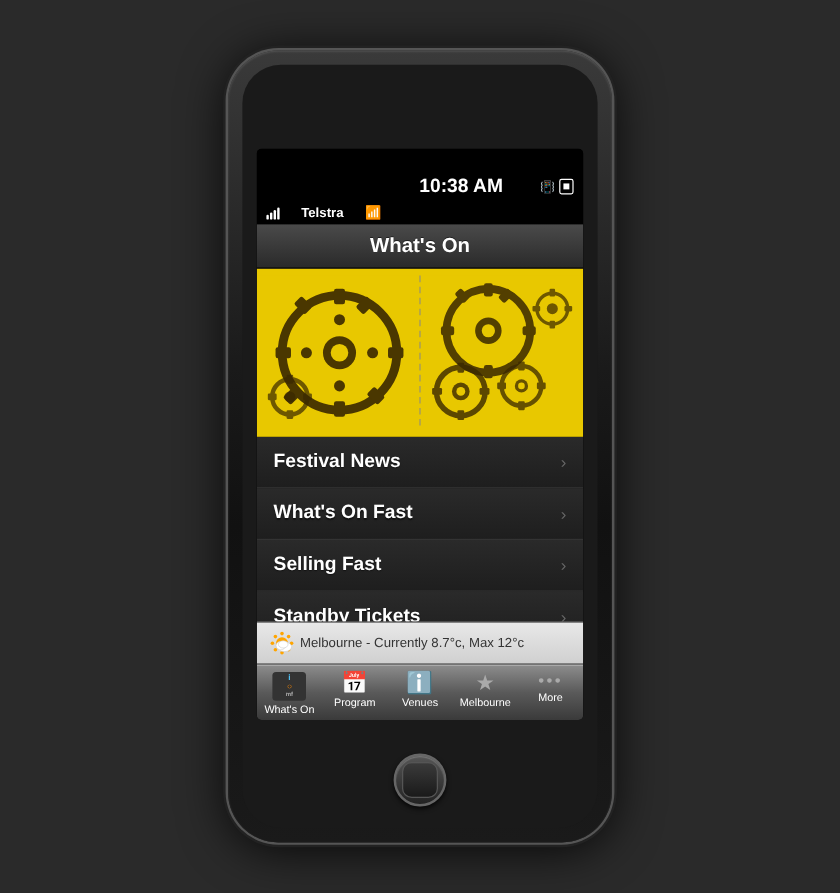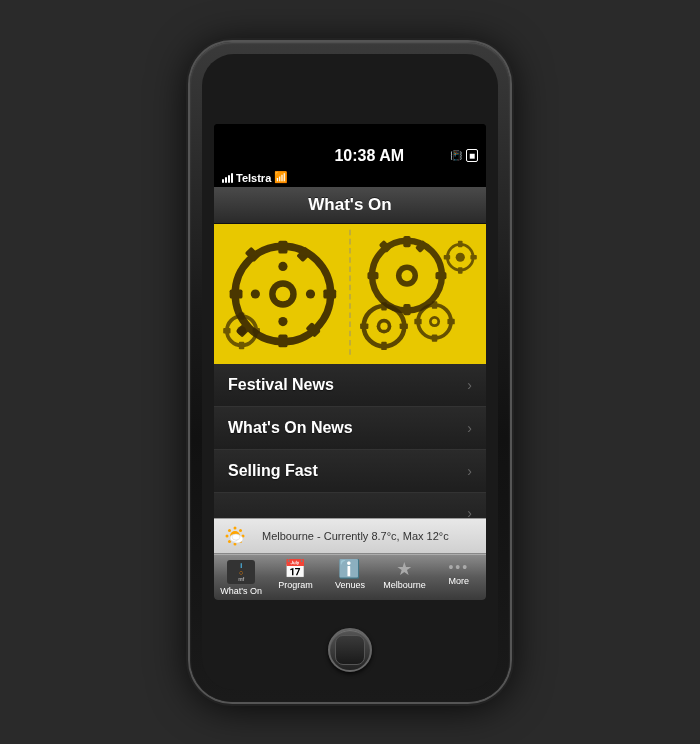--- a/index.html
+++ b/index.html
@@ -85,21 +85,21 @@
       padding: 3px 8px;
       display: flex;
       justify-content: space-between;
       align-items: center;
       min-height: 20px;
     }
 
     .status-left {
       display: flex;
       align-items: center;
-      gap: 3px;
+      gap: 18px;
       margin-top: 44px;
     }
 
     .status-center {
       font-size: 16px;
       font-weight: bold;
     }
 
     .status-right {
       display: flex;
@@ -165,21 +165,21 @@
       color: #666;
       font-size: 14px;
     }
 
     
     .weather-bar {
       background: linear-gradient(180deg, #e8e8e8 0%, #d0d0d0 100%);
       padding: 6px 10px;
       display: flex;
       align-items: center;
-      gap: 16px;
+      gap: 4px;
       border-top: 1px solid #999;
     }
 
     .weather-icon {
       width: 22px;
       height: 22px;
       flex-shrink: 0;
     }
 
     .weather-text {
@@ -387,28 +387,29 @@
           </g>
         </svg>
       </div>
 
       <div class="menu-list">
         <div class="menu-item">
           <span class="menu-item-text">Festival News</span>
           <span class="menu-chevron">›</span>
         </div>
         <div class="menu-item">
-          <span class="menu-item-text">What's On News</span>
+          <span class="menu-item-text">What's On Fast</span>
           <span class="menu-chevron">›</span>
         </div>
         <div class="menu-item">
           <span class="menu-item-text">Selling Fast</span>
           <span class="menu-chevron">›</span>
         </div>
         <div class="menu-item">
+          <span class="menu-item-text">Standby Tickets</span>
           <span class="menu-chevron">›</span>
         </div>
       </div>
 
       <div class="weather-bar">
         <svg class="weather-icon" viewBox="0 0 22 22">
           <circle cx="11" cy="11" r="5" fill="#FFA500"></circle>
           <circle cx="11" cy="3" r="1.5" fill="#FFA500"></circle>
           <circle cx="11" cy="19" r="1.5" fill="#FFA500"></circle>
           <circle cx="3" cy="11" r="1.5" fill="#FFA500"></circle>

